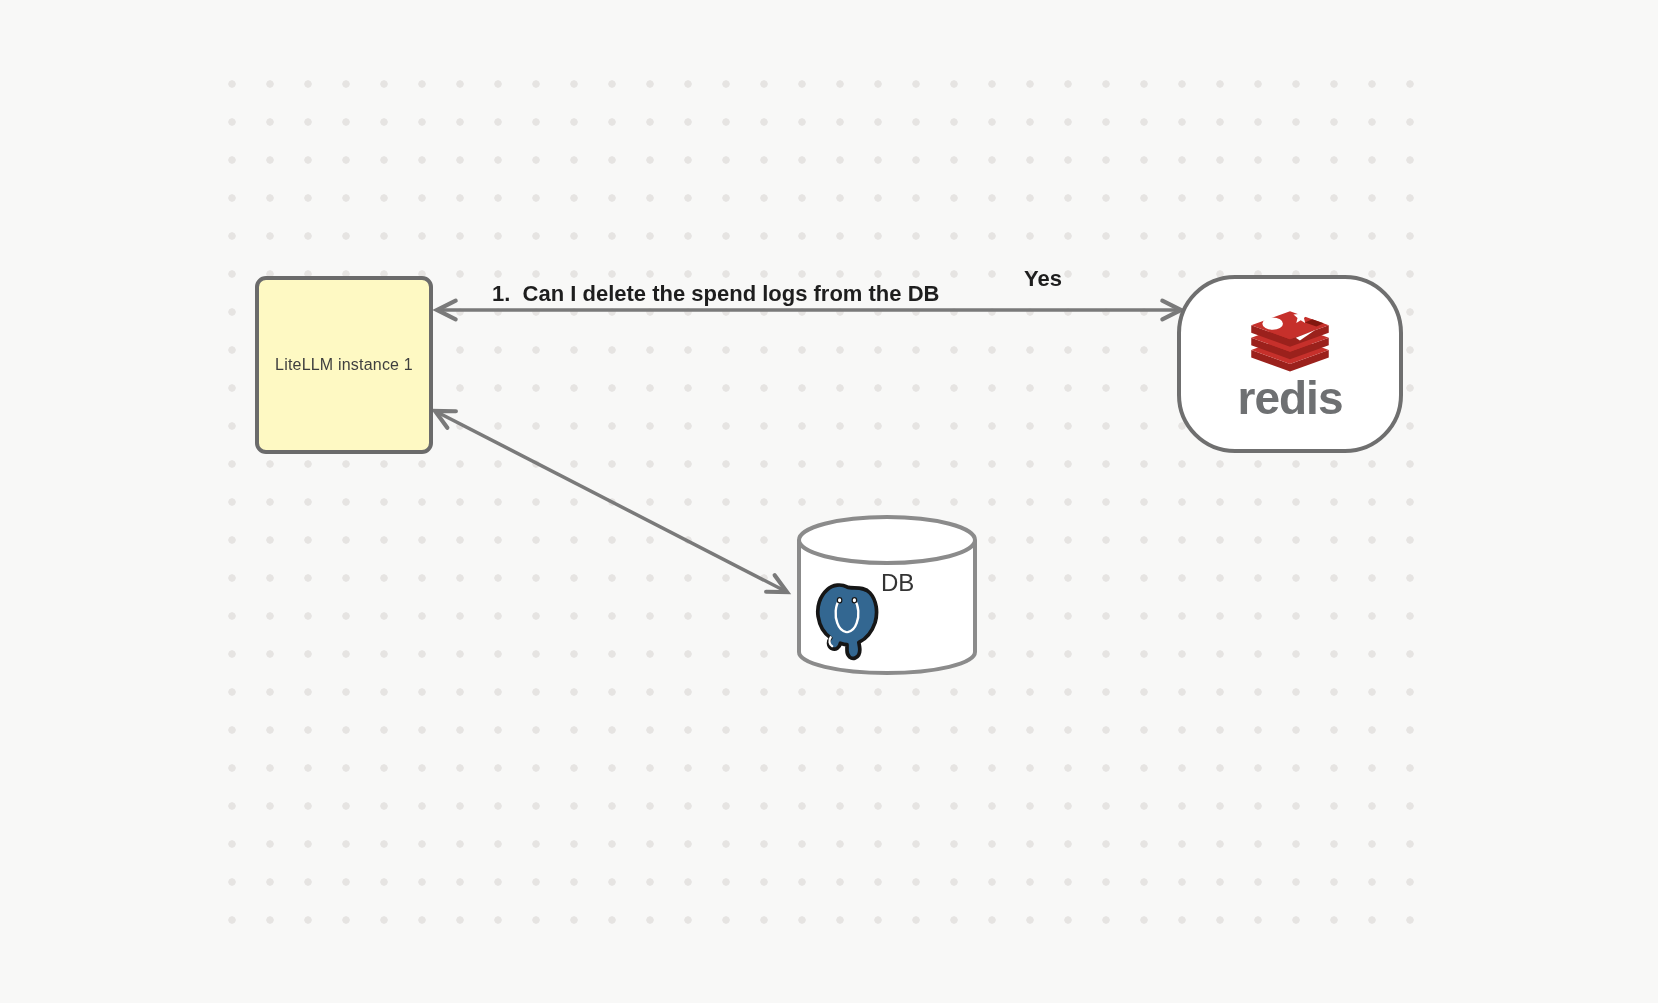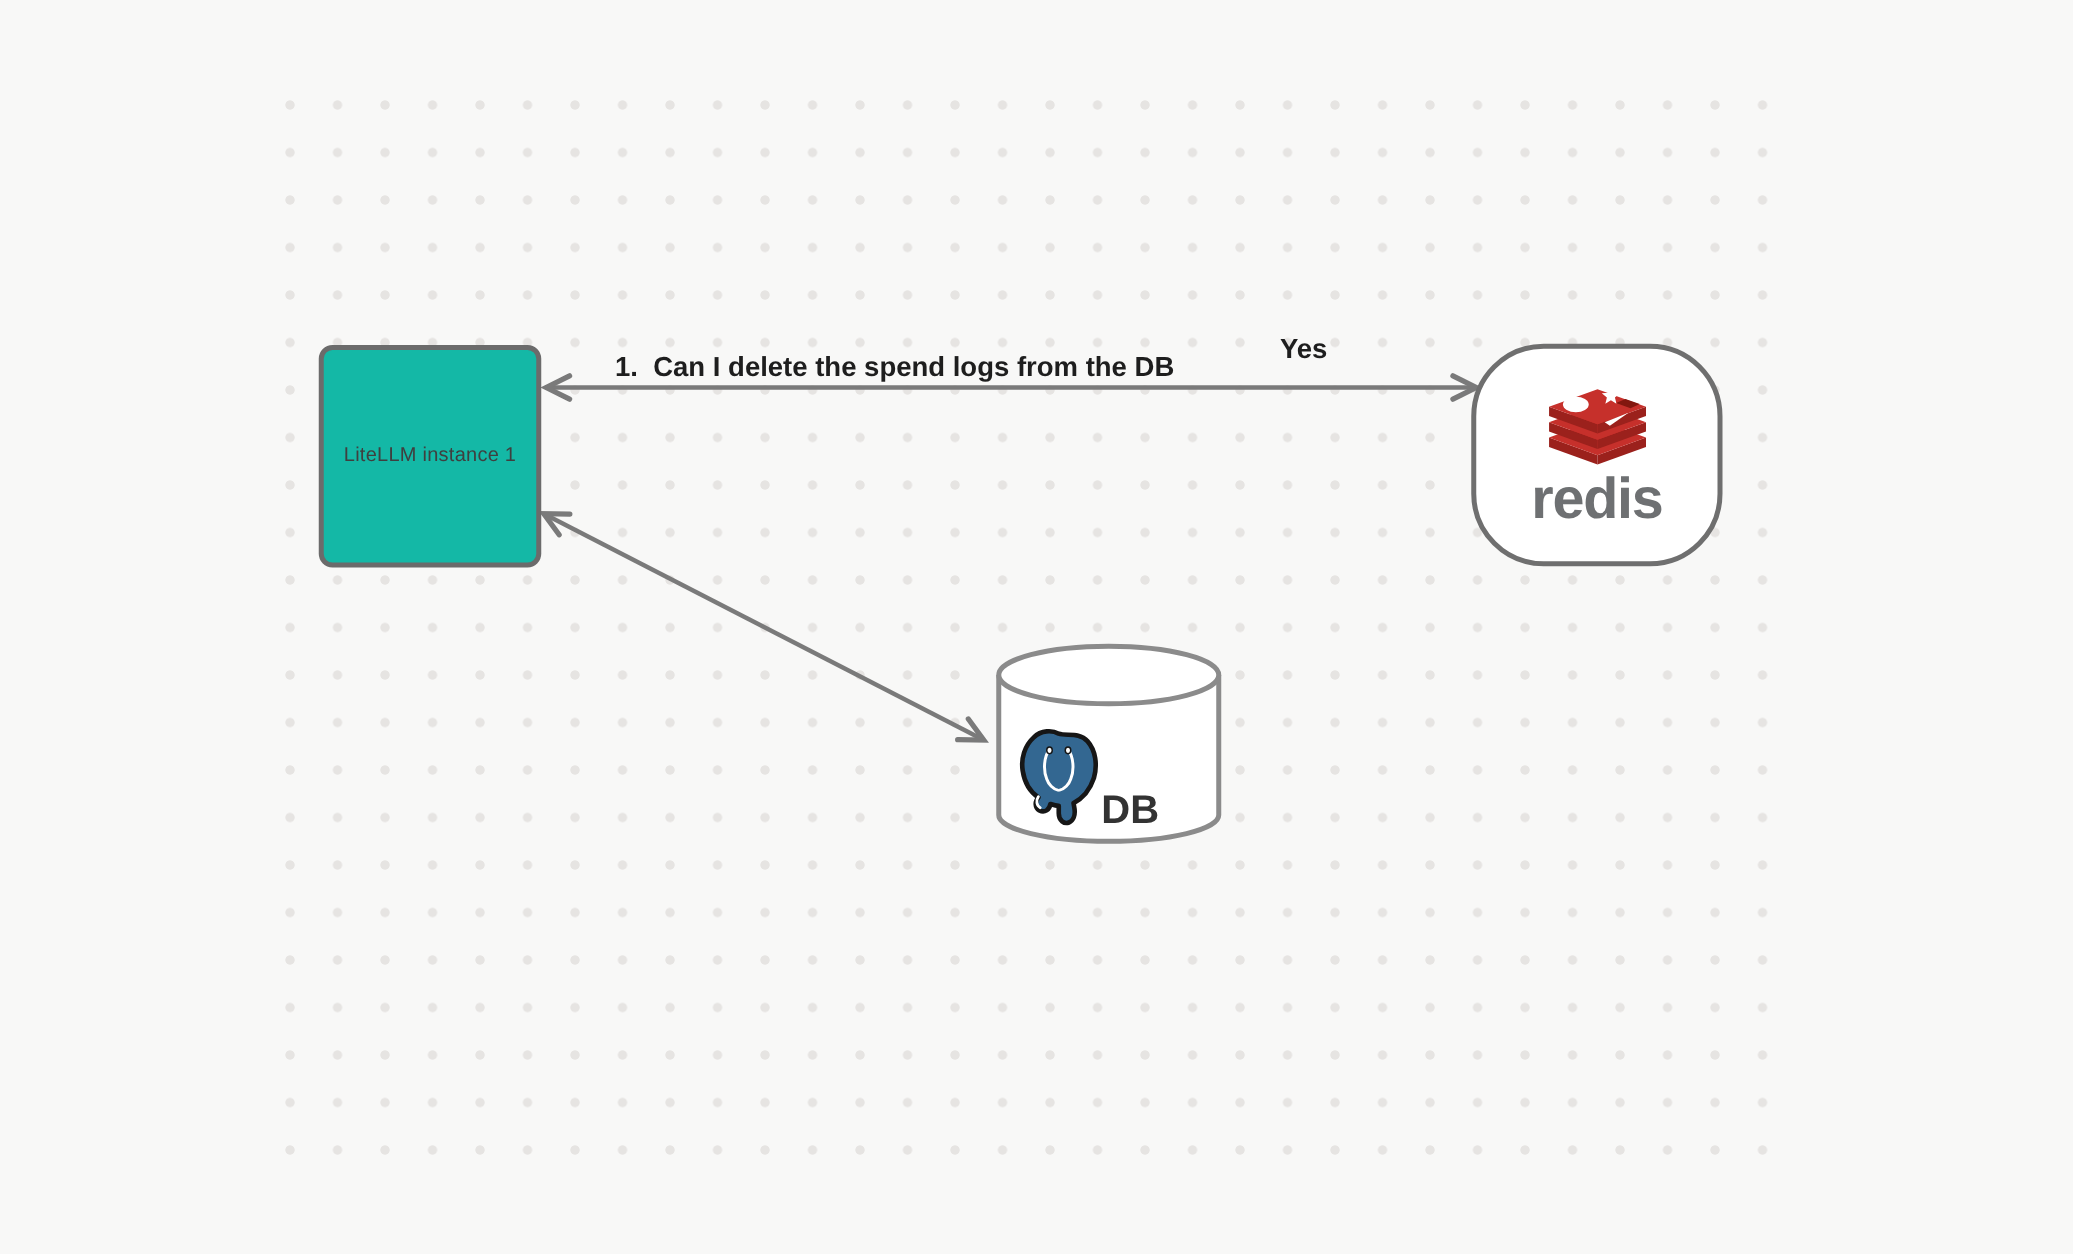--- a/index.html
+++ b/index.html
@@ -21,52 +21,52 @@
     z-index:0;
   }
   .arrow-layer{
     position:absolute;left:0;top:0;width:1658px;height:1003px;
     z-index:1;pointer-events:none;
   }
   .node-box{
     position:absolute;
     width:178px;height:178px;
     box-sizing:border-box;
-    background:#14b8a6;
+    background:#fef9c3;
     border:4px solid #6b6b6b;
     border-radius:11px;
     display:flex;align-items:center;justify-content:center;
     z-index:2;
   }
   .node-box .label{
     font-size:16px;color:#3f3f3f;letter-spacing:.2px;
   }
   .redis-node{
     position:absolute;
-    left:1177px;top:275px;width:201px;height:178px;
+    left:1177px;top:275px;width:226px;height:178px;
     box-sizing:border-box;
     background:#ffffff;
     border:4px solid #6f6f6f;
     border-radius:58px;
     display:flex;flex-direction:column;align-items:center;justify-content:center;
     z-index:2;
   }
   .redis-word{
     font-size:46px;font-weight:bold;color:#6e7072;
     letter-spacing:-1px;line-height:1;margin-top:1px;
   }
   .caption{
     position:absolute;
     font-size:22px;font-weight:bold;color:#1e1e1e;
     white-space:pre;
     z-index:3;
   }
   .db-label{
-    position:absolute;left:881px;top:631px;
-    font-size:32px;font-weight:bold;color:#333333;
+    position:absolute;left:881px;top:571px;
+    font-size:24px;font-weight:normal;color:#333333;
     line-height:1;z-index:3;
   }
   .pg-icon{
     position:absolute;left:810px;top:581px;z-index:3;
   }
 </style>
 </head>
 <body>
 
 <div class="canvas">

